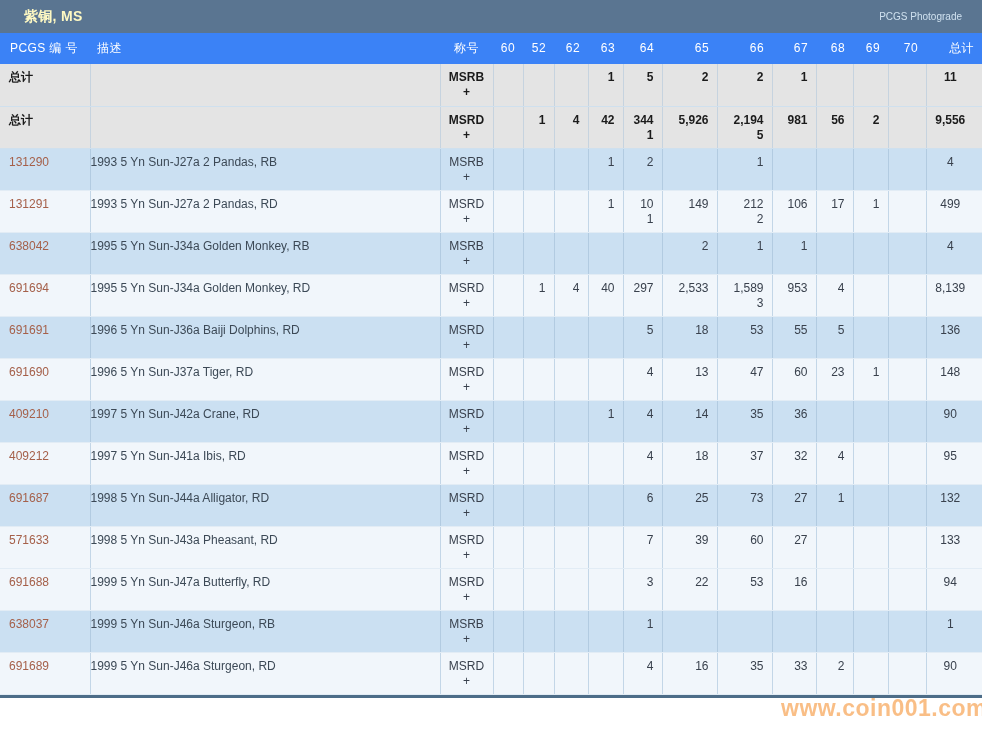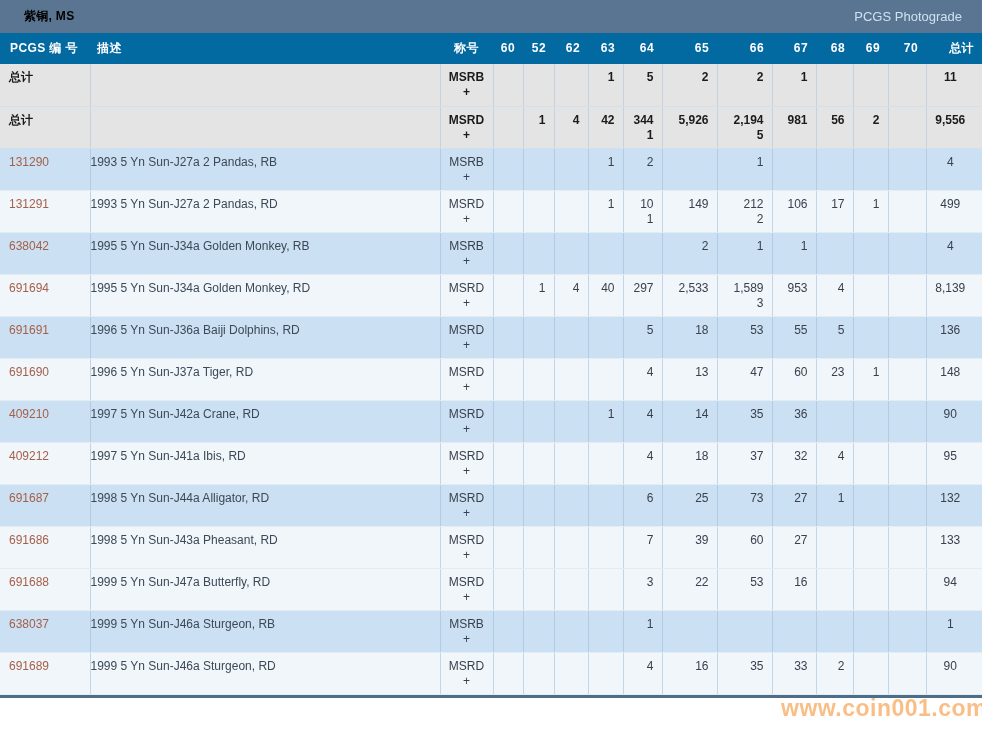--- a/index.html
+++ b/index.html
@@ -4,27 +4,27 @@
 <style>
   * { margin:0; padding:0; box-sizing:border-box; }
   html,body { width:982px; height:740px; overflow:hidden; background:#ffffff;
     font-family:"Liberation Sans","DejaVu Sans",sans-serif; }
 
   .titlebar {
     width:982px; height:33px; background:#5a7591;
     display:flex; align-items:center; justify-content:space-between;
     padding:0 20px 0 24px;
   }
-  .titlebar .title { color:#000000; font-size:12px; font-weight:bold; letter-spacing:.3px; }
-  .titlebar .photograde { color:#cfe1ef; font-size:13px; text-decoration:none; }
+  .titlebar .title { color:#fef9c3; font-size:14px; font-weight:bold; letter-spacing:.3px; }
+  .titlebar .photograde { color:#cfe1ef; font-size:10px; text-decoration:none; }
 
   table.pop { width:982px; border-collapse:collapse; table-layout:fixed; }
 
   thead th {
-    background:#0369a1; color:#ffffff; font-size:12px; font-weight:bold;
+    background:#3b82f6; color:#ffffff; font-size:12px; font-weight:normal;
     height:31px; vertical-align:middle; text-align:right;
     padding:0 8px 1px 0; letter-spacing:.4px; white-space:nowrap; overflow:hidden;
   }
   thead th.col-pcgs { text-align:left; padding:0 0 1px 10px; }
   thead th.col-desc { text-align:left; padding:0 0 1px 7px; }
   thead th.col-desig { text-align:center; padding:0 0 1px 0; }
 
   tbody td {
     height:42px; vertical-align:top; font-size:12px; line-height:15px;
     padding:6px 8px 0 0; text-align:right; color:#39414d;
@@ -440,21 +440,21 @@
           <div>27</div>
         </td>
         <td class="num">
           <div>1</div>
         </td>
         <td class="num"></td>
         <td class="num"></td>
         <td class="num">132</td>
       </tr>
       <tr class="white">
-        <td class="pcgs"><a class="pcgs-link" href="#">691686</a></td>
+        <td class="pcgs"><a class="pcgs-link" href="#">571633</a></td>
         <td class="desc">1998 5 Yn Sun-J43a Pheasant, RD</td>
         <td class="desig">
           <div>MSRD</div>
           <div>+</div>
         </td>
         <td class="num"></td>
         <td class="num"></td>
         <td class="num"></td>
         <td class="num"></td>
         <td class="num">

